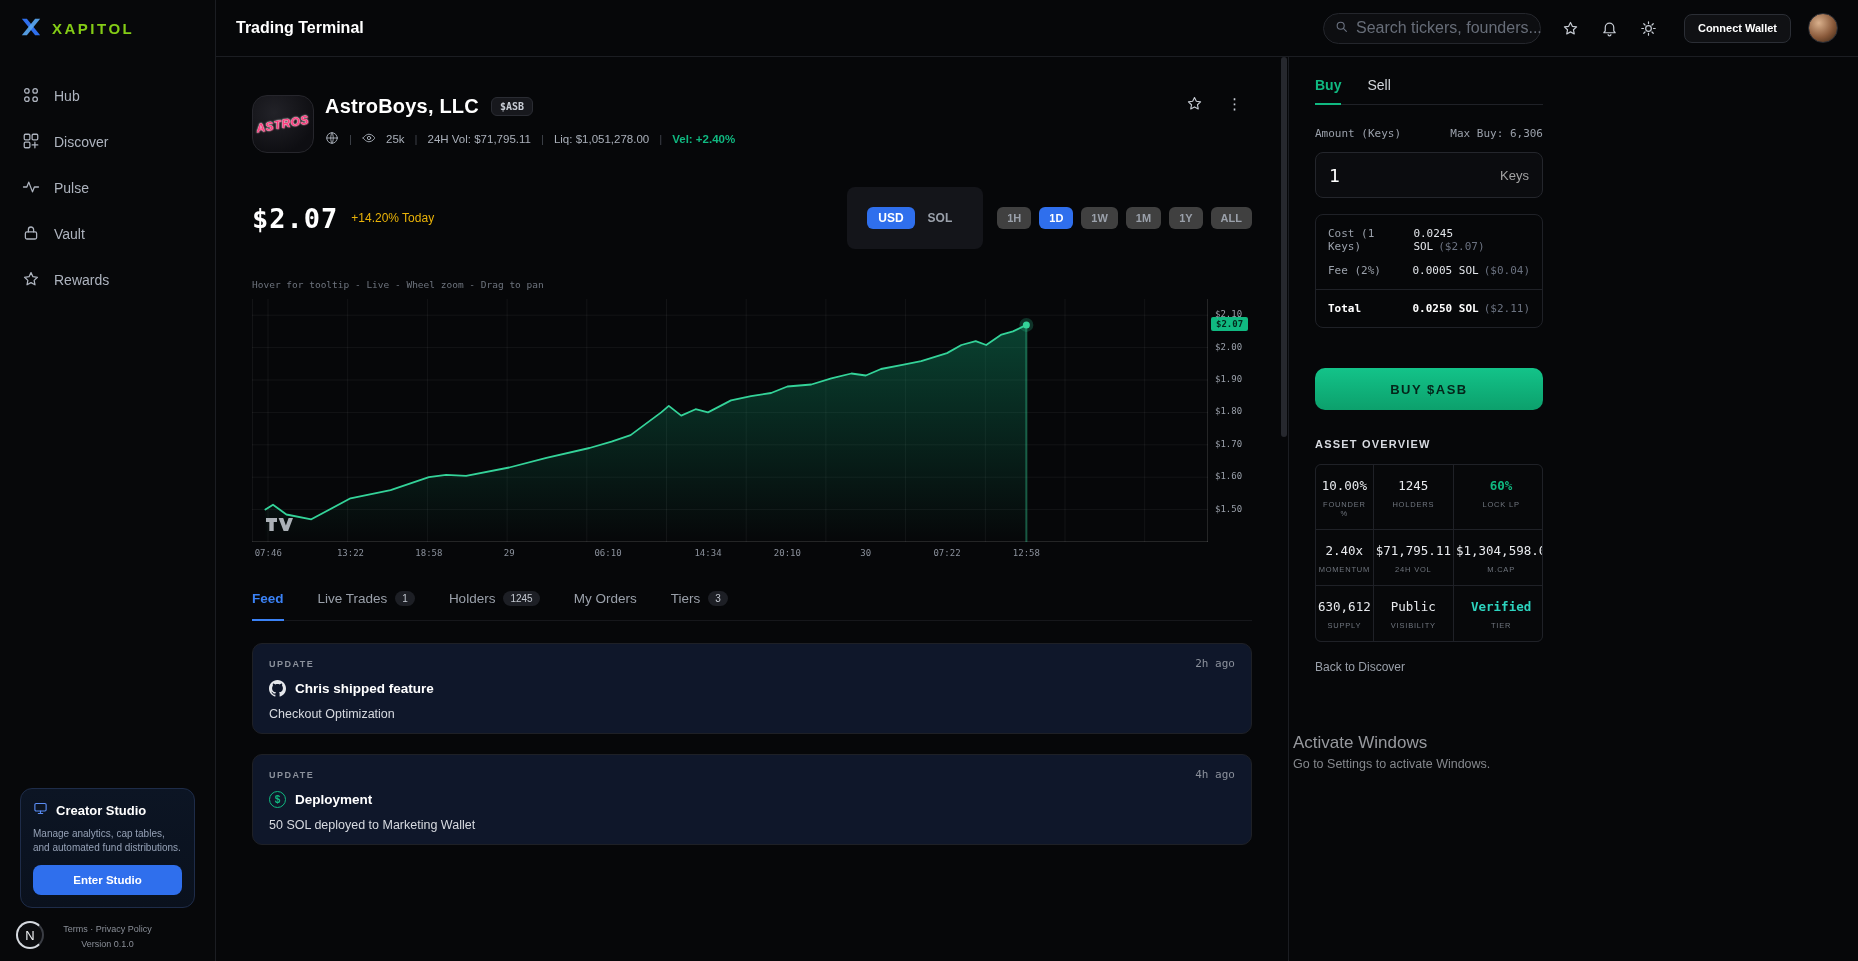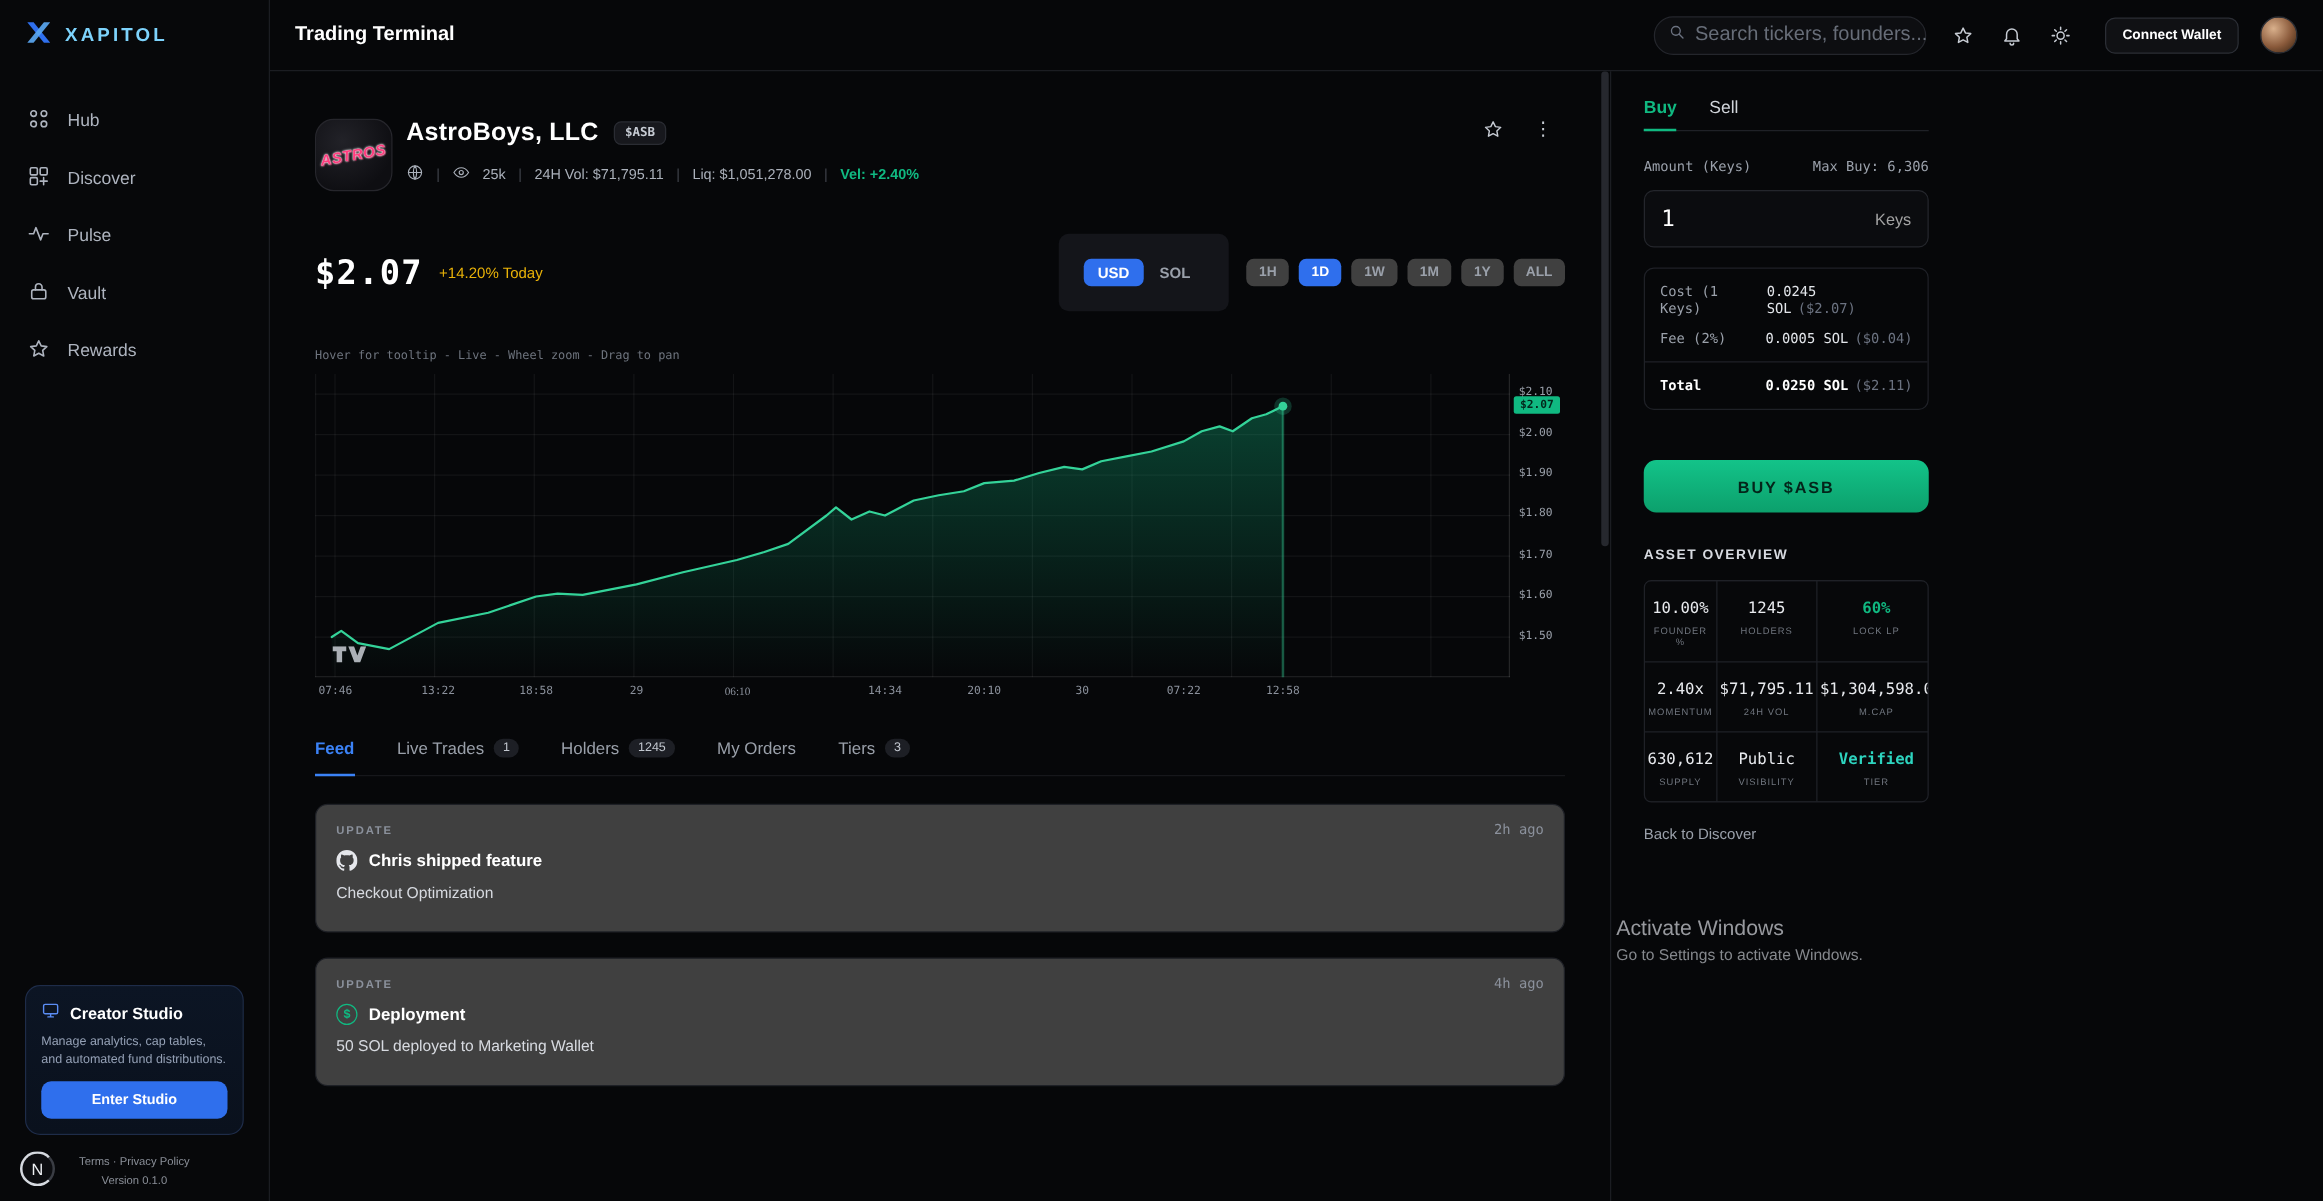--- a/index.html
+++ b/index.html
@@ -5,21 +5,21 @@
   *{margin:0;padding:0;box-sizing:border-box}
   html,body{width:1858px;height:961px;background:#060709;color:#e5e7eb;
     font-family:"Liberation Sans",sans-serif;overflow:hidden}
   .mono{font-family:"DejaVu Sans Mono",monospace}
   .app{display:flex;width:1858px;height:961px}
 
   
   .sidebar{width:216px;min-width:216px;background:#07080a;border-right:1px solid #1b1d22;
     display:flex;flex-direction:column;position:relative}
   .logo-row{height:57px;display:flex;align-items:center;gap:10px;padding:0 20px}
-  .logo-word{font-size:15px;font-weight:bold;letter-spacing:2.5px;color:#7dd3fc}
+  .logo-word{font-size:15px;font-weight:bold;letter-spacing:2.5px;color:#84cc16}
   .nav{padding:28px 22px 0}
   .nav-item{display:flex;align-items:center;gap:14px;height:22px;margin-bottom:24px;
     color:#aeb4bf;font-size:14px;cursor:pointer}
   .nav-item svg{width:18px;height:18px;stroke:#aeb4bf;fill:none;stroke-width:1.7;stroke-linecap:round;stroke-linejoin:round}
   .studio-card{margin:auto 20px 0;background:linear-gradient(180deg,#0c1524,#0a111d);
     border:1px solid #1e2c49;border-radius:12px;padding:12px}
   .studio-head{display:flex;align-items:center;gap:8px;color:#fff;font-size:13px;font-weight:bold}
   .studio-head svg{width:15px;height:15px;stroke:#5b8df5;fill:none;stroke-width:1.8;stroke-linecap:round}
   .studio-desc{font-size:10px;color:#94a0b5;line-height:1.4;margin:8px 0 10px}
   .studio-btn{width:100%;height:30px;border:none;border-radius:8px;background:#2f6fed;
@@ -105,21 +105,21 @@
     font-family:"DejaVu Sans Mono",monospace}
   .tv-logo{position:absolute;left:14px;bottom:30px;opacity:.85;cursor:pointer}
 
   .tabs{margin-top:26px;display:flex;gap:34px;border-bottom:1px solid #16171b}
   .tab{display:flex;align-items:center;gap:8px;padding-bottom:13px;margin-bottom:-1px;
     border-bottom:2px solid transparent;font-size:13.5px;color:#9aa0aa;cursor:pointer}
   .tab.active{color:#3b82f6;border-bottom-color:#3b82f6;font-weight:600}
   .tab-badge{background:#1d1f25;border-radius:10px;padding:2px 7px;font-size:10px;color:#c3c8d0}
 
   .feed{margin-top:22px;display:flex;flex-direction:column;gap:20px}
-  .card{background:#404040;border:1px solid #1e2026;border-radius:10px;padding:13px 16px 24px}
+  .card{background:#0f172a;border:1px solid #1e2026;border-radius:10px;padding:13px 16px 12px}
   .card-head{display:flex;justify-content:space-between;align-items:center}
   .card-kind{font-size:9px;font-weight:bold;letter-spacing:1.5px;color:#8b919c}
   .card-time{font-size:11px;color:#8b919c}
   .card-title-row{margin-top:10px;display:flex;align-items:center;gap:9px}
   .card-title{font-size:13.5px;font-weight:bold;color:#fff}
   .gh-icon{width:17px;height:17px;fill:#e5e7eb}
   .dollar-icon{width:17px;height:17px;border:1.5px solid #10b981;border-radius:50%;color:#10b981;
     display:flex;align-items:center;justify-content:center;font-size:10px;font-weight:bold}
   .card-body{margin-top:10px;font-size:12.5px;color:#d7dae0}
 
@@ -382,21 +382,21 @@
               <div class="ylab" style="top: 107.4px;">$1.80</div>
               <div class="ylab" style="top: 139.8px;">$1.70</div>
               <div class="ylab" style="top: 172.2px;">$1.60</div>
               <div class="ylab" style="top: 204.6px;">$1.50</div>
             </div>
           <div class="x-axis" id="x-axis">
               <div class="xlab" style="left: 16.252px;">07:46</div>
               <div class="xlab" style="left: 98.468px;">13:22</div>
               <div class="xlab" style="left: 176.86px;">18:58</div>
               <div class="xlab" style="left: 257.164px;">29</div>
-              <div class="xlab" style="left: 338px; font-family: Liberation Serif, serif;">06:10</div>
+              <div class="xlab" style="left: 356px;">06:10</div>
               <div class="xlab" style="left: 456.012px;">14:34</div>
               <div class="xlab" style="left: 535.36px;">20:10</div>
               <div class="xlab" style="left: 613.752px;">30</div>
               <div class="xlab" style="left: 695.012px;">07:22</div>
               <div class="xlab" style="left: 774.36px;">12:58</div>
             </div>
           <span class="tv-logo">
             <svg width="28" height="13" viewBox="0 0 28 13">
               <path d="M0 0h11v4H7.7v9H3.3V4H0z" fill="#c8cdd4"></path>
               <path d="M12.6 0h4.6l2.7 7.4L22.6 0H27l-4.9 13h-4.5z" fill="#c8cdd4"></path>

